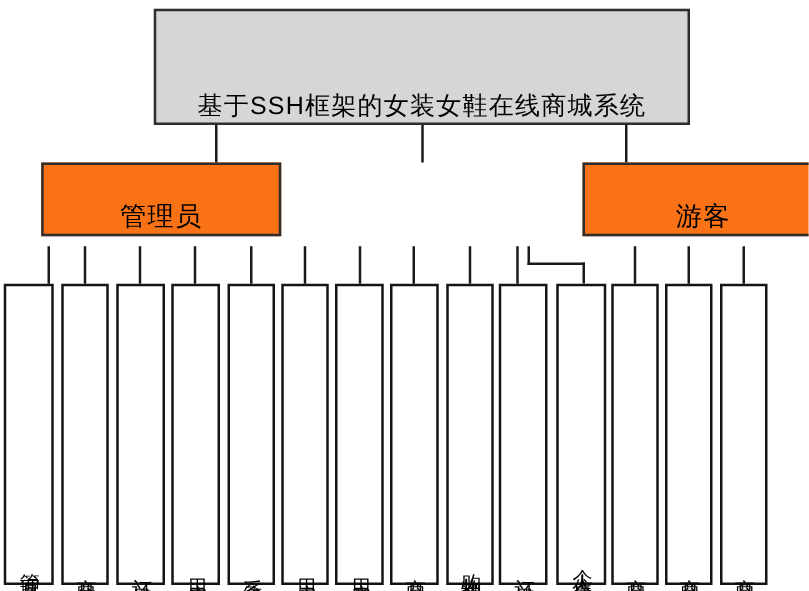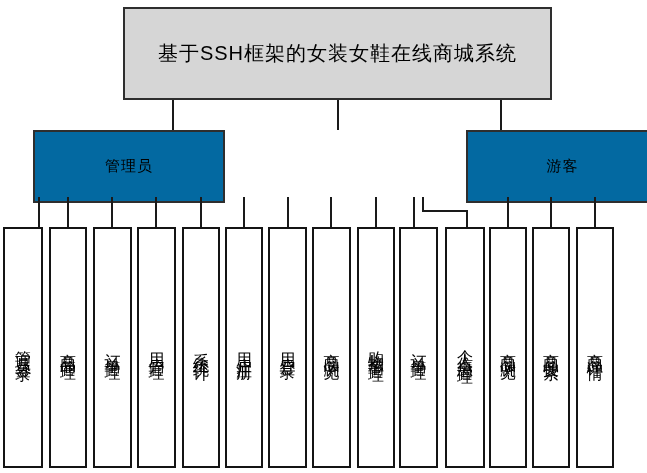--- a/index.html
+++ b/index.html
@@ -1,20 +1,20 @@
 <!DOCTYPE html>
 <html><head>
 <meta charset="utf-8">
 <style>
   html,body{margin:0;padding:0;background:#ffffff;}
   body{font-family:"Liberation Sans","DejaVu Sans",sans-serif;color:#000;}
   .stage{position:relative;width:647px;height:473px;background:#ffffff;overflow:hidden;}
-  .node{position:absolute;box-sizing:border-box;display:flex;align-items:center;justify-content:center;text-align:center;}
+  .node{position:absolute;box-sizing:border-box;display:flex;align-items:flex-end;justify-content:center;text-align:center;}
   .title-node{left:123px;top:7px;width:429px;height:93px;background:#d6d6d6;border:2px solid #2e2e2e;font-size:20px;letter-spacing:1px;}
-  .branch-node{top:130px;height:73px;background:#0369a1;border:2px solid #2e2e2e;font-size:15px;letter-spacing:1px;}
+  .branch-node{top:130px;height:59px;background:#f97316;border:2px solid #2e2e2e;font-size:21px;letter-spacing:1px;}
   .branch-admin{left:33px;width:192px;}
   .branch-user{left:242px;width:191px;}
   .branch-guest{left:466px;width:193px;}
   .leaf-node{top:227px;height:241px;background:#ffffff;border:2px solid #141414;}
   .vtext{writing-mode:vertical-rl;text-orientation:upright;letter-spacing:4px;font-size:16px;line-height:1;}
   .vline{position:absolute;width:2px;background:#1a1a1a;}
   .hline{position:absolute;height:2px;background:#1a1a1a;}
   .lvl1{top:100px;height:30px;}
   .lvl2{top:197px;height:31px;}
 </style>

